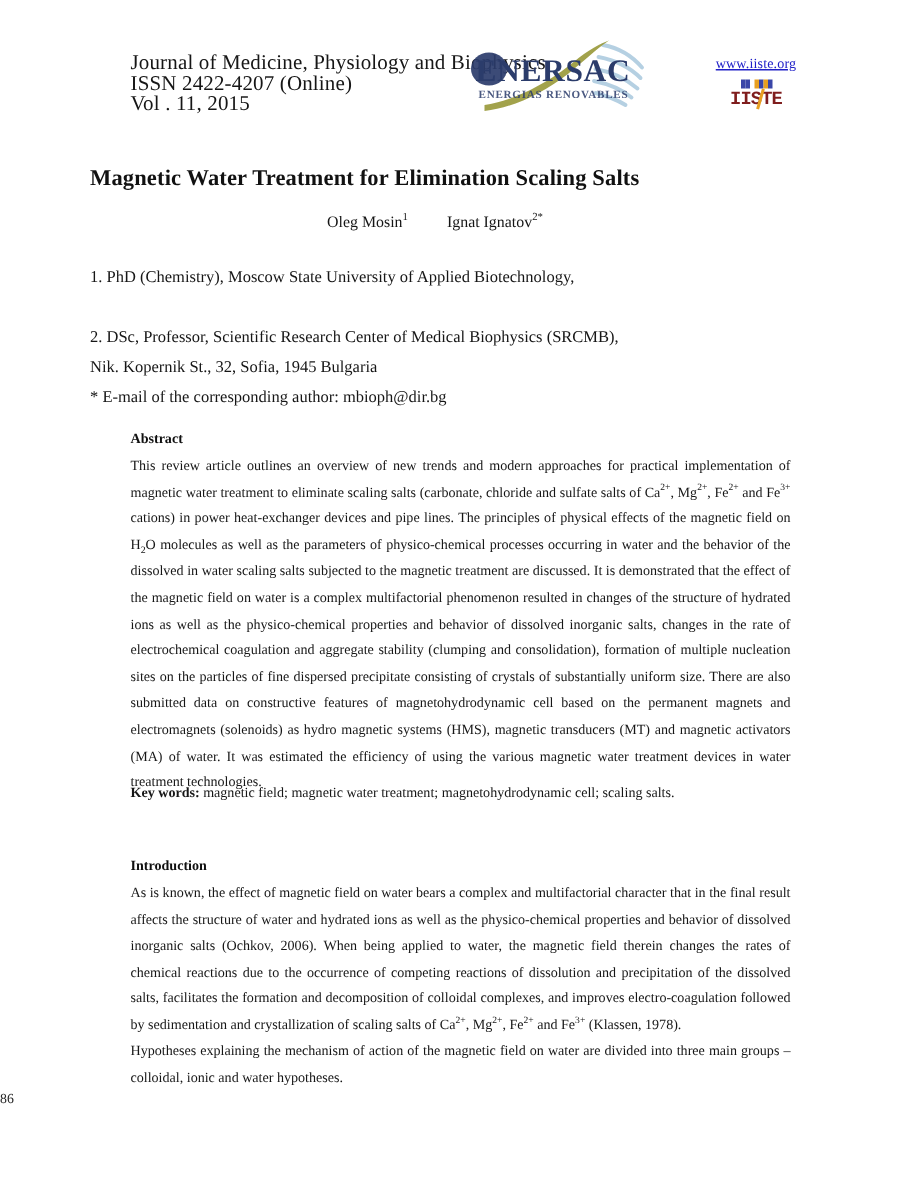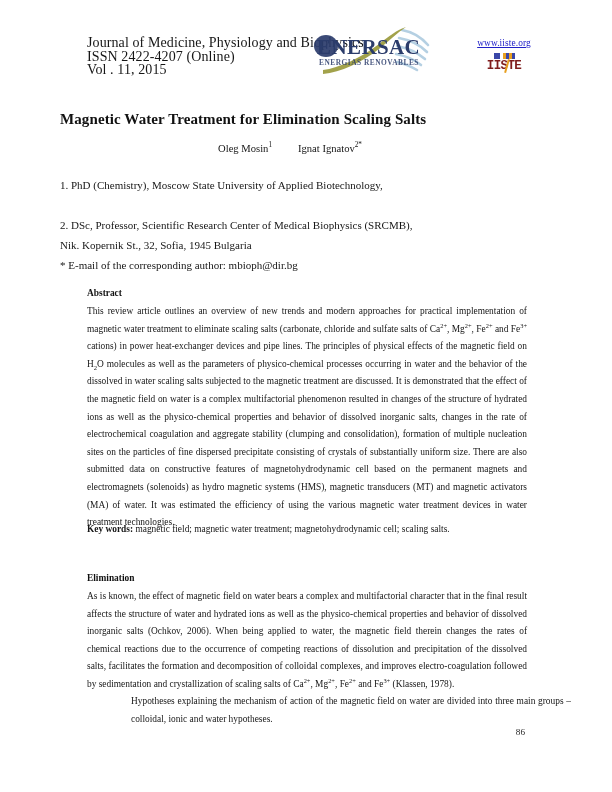--- a/index.html
+++ b/index.html
@@ -146,29 +146,29 @@
     width: 440px;
     font-size: 9.4px;
     line-height: 17.6px;
     text-align: justify;
     color: #161616;
     text-justify: inter-word;
   }
   .abstract-body { top: 303px; }
   .keywords { top: 521px; }
   .intro-body-1 { top: 588px; }
-  .intro-body-2 { top: 693px; text-align: justify; margin-left: 44px; }
+  .intro-body-2 { top: 693px; text-align: justify; }
   .keywords b { font-weight: bold; }
 
   .pagenum {
     position: absolute;
     left: 0;
     top: 727px;
     width: 525px;
-    text-align: right;
+    text-align: left;
     font-size: 9.2px;
     color: #262626;
   }
 </style>
 </head>
 <body>
 
 <div class="page">
 
   <div class="masthead">
@@ -233,21 +233,21 @@
   <div class="section-head head-abstract">Abstract</div>
   <div class="body-text abstract-body">
     This review article outlines an overview of new trends and modern approaches for practical implementation of magnetic water treatment to eliminate scaling salts (carbonate, chloride and sulfate salts of Ca<sup>2+</sup>, Mg<sup>2+</sup>, Fe<sup>2+</sup> and Fe<sup>3+</sup> cations) in power heat-exchanger devices and pipe lines. The principles of physical effects of the magnetic field on H<sub style="font-size:0.7em;vertical-align:sub;line-height:0">2</sub>O molecules as well as the parameters of physico-chemical processes occurring in water and the behavior of the dissolved in water scaling salts subjected to the magnetic treatment are discussed. It is demonstrated that the effect of the magnetic field on water is a complex multifactorial phenomenon resulted in changes of the structure of hydrated ions as well as the physico-chemical properties and behavior of dissolved inorganic salts, changes in the rate of electrochemical coagulation and aggregate stability (clumping and consolidation), formation of multiple nucleation sites on the particles of fine dispersed precipitate consisting of crystals of substantially uniform size. There are also submitted data on constructive features of magnetohydrodynamic cell based on the permanent magnets and electromagnets (solenoids) as hydro magnetic systems (HMS), magnetic transducers (MT) and magnetic activators (MA) of water. It was estimated the efficiency of using the various magnetic water treatment devices in water treatment technologies.
   </div>
 
   <div class="body-text keywords">
     <b>Key words:</b>
     <span>magnetic field; magnetic water treatment; magnetohydrodynamic cell; scaling salts.</span>
   </div>
 
-  <div class="section-head head-intro">Elimination</div>
+  <div class="section-head head-intro">Introduction</div>
   <div class="body-text intro-body-1">
     As is known, the effect of magnetic field on water bears a complex and multifactorial character that in the final result affects the structure of water and hydrated ions as well as the physico-chemical properties and behavior of dissolved inorganic salts (Ochkov, 2006). When being applied to water, the magnetic field therein changes the rates of chemical reactions due to the occurrence of competing reactions of dissolution and precipitation of the dissolved salts, facilitates the formation and decomposition of colloidal complexes, and improves electro-coagulation followed by sedimentation and crystallization of scaling salts of Ca<sup>2+</sup>, Mg<sup>2+</sup>, Fe<sup>2+</sup> and Fe<sup>3+</sup> (Klassen, 1978).
   </div>
   <div class="body-text intro-body-2">
     Hypotheses explaining the mechanism of action of the magnetic field on water are divided into three main groups – colloidal, ionic and water hypotheses.
   </div>
 
   <div class="pagenum">86</div>
 
 </div>

